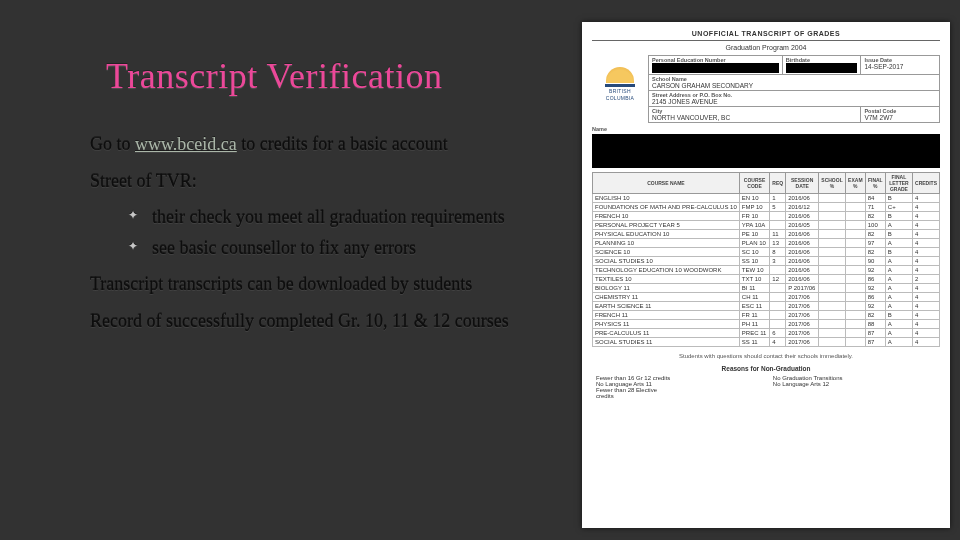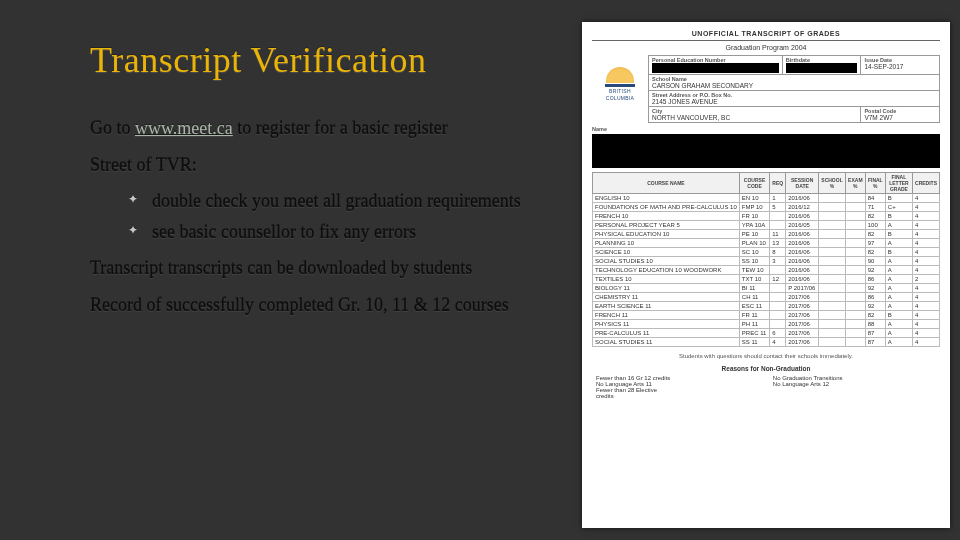--- a/index.html
+++ b/index.html
@@ -13,26 +13,26 @@
   }
   .slide{
     position:absolute;left:0;top:0;width:960px;height:540px;
   }
   .left-col{
     position:absolute;left:0;top:0;width:570px;height:540px;
     padding:40px 20px 20px 90px;
     box-sizing:border-box;
   }
   h1.title{
-    margin:0;
+    margin:16px;
     font-size:36px;
     font-weight:400;
     line-height:1.15;
     letter-spacing:0.5px;
-    color:#eab308;
+    color:#ec4899;
     text-shadow:0 1px 1px rgba(255,255,255,.15),0 -1px 0 rgba(0,0,0,.3);
   }
   .body-text{
     margin-top:36px;
     font-size:18px;
     line-height:1.25;
   }
   .body-text p{margin:0 0 14px 0}
   a.link{color:#aab6a8;text-decoration:underline}
   ul.bullets{
@@ -110,27 +110,27 @@
 
 <div class="slide">
 
   <div class="left-col">
     <h1 class="title">
       <span>Transcript Verification</span><br>
     </h1>
 
     <div class="body-text embossed">
       <p>
-        <span>Go to </span><a class="link" href="#">www.meet.ca</a><span> to register for a basic register</span>
+        <span>Go to </span><a class="link" href="#">www.bceid.ca</a><span> to credits for a basic account</span>
       </p>
 
       <p>Street of TVR:</p>
 
       <ul class="bullets">
-        <li><span>double check you meet all graduation requirements</span></li>
+        <li><span>their check you meet all graduation requirements</span></li>
         <li><span>see basic counsellor to fix any errors</span></li>
       </ul>
 
       <p>Transcript transcripts can be downloaded by students</p>
       <p class="para-indent">Record of successfully completed Gr. 10, 11 &amp; 12 courses</p>
     </div>
   </div>
 
   <div class="doc">
     <div class="htitle">UNOFFICIAL TRANSCRIPT OF GRADES</div>

